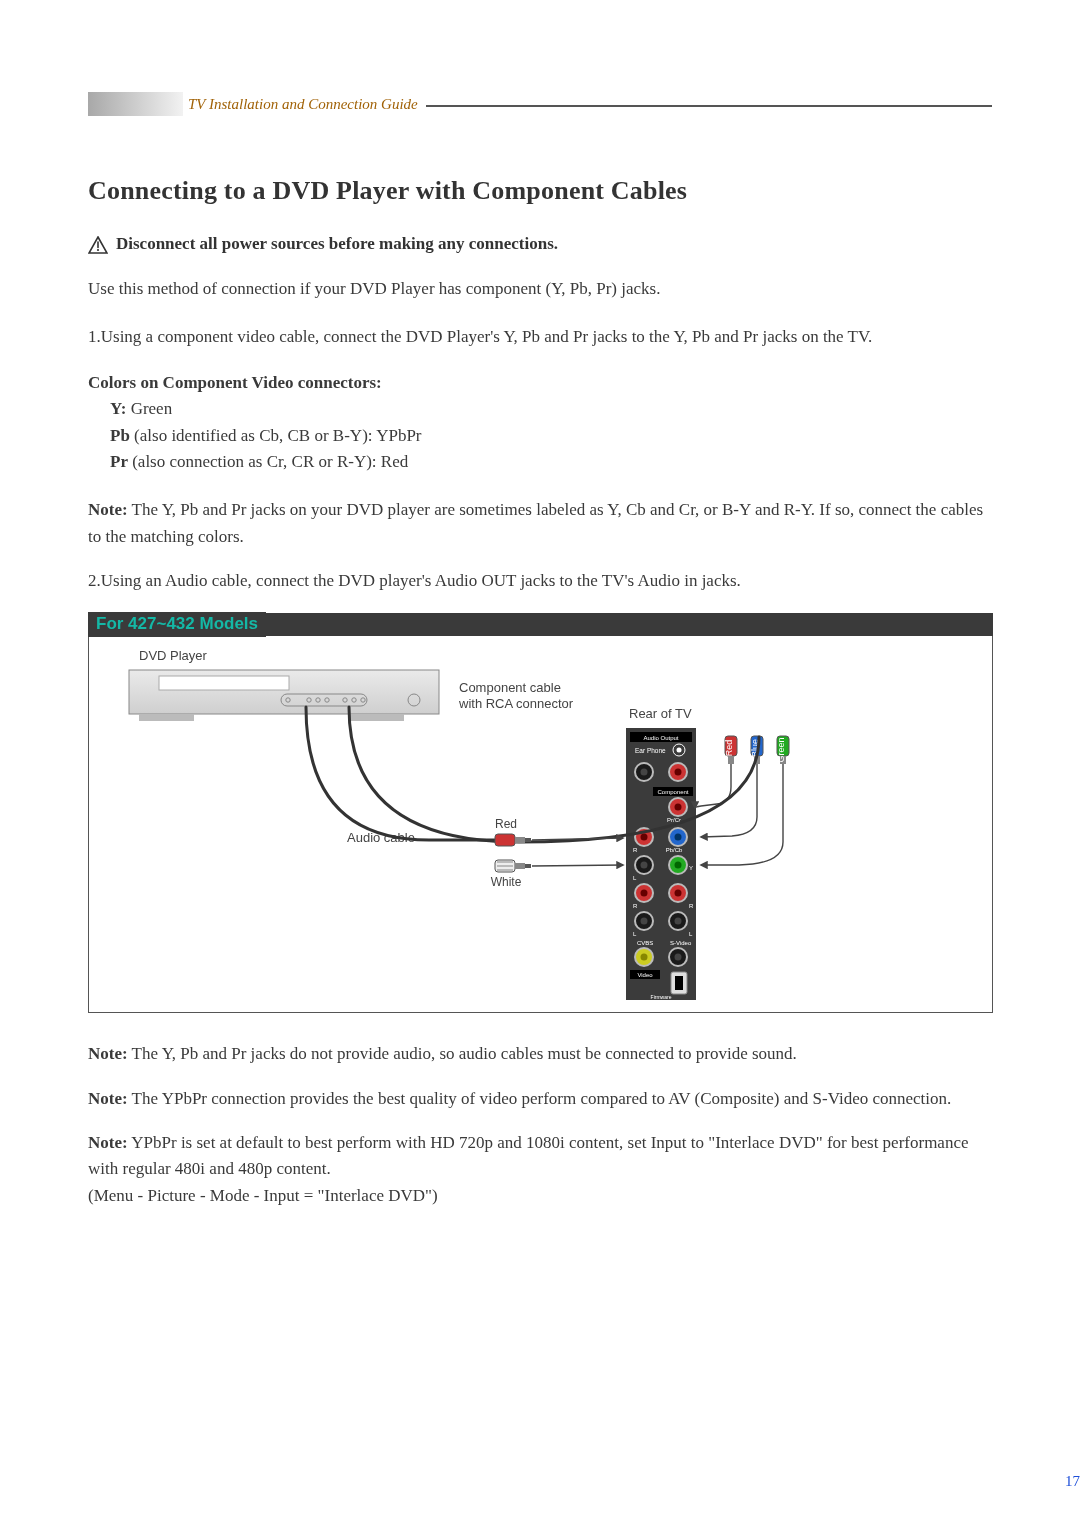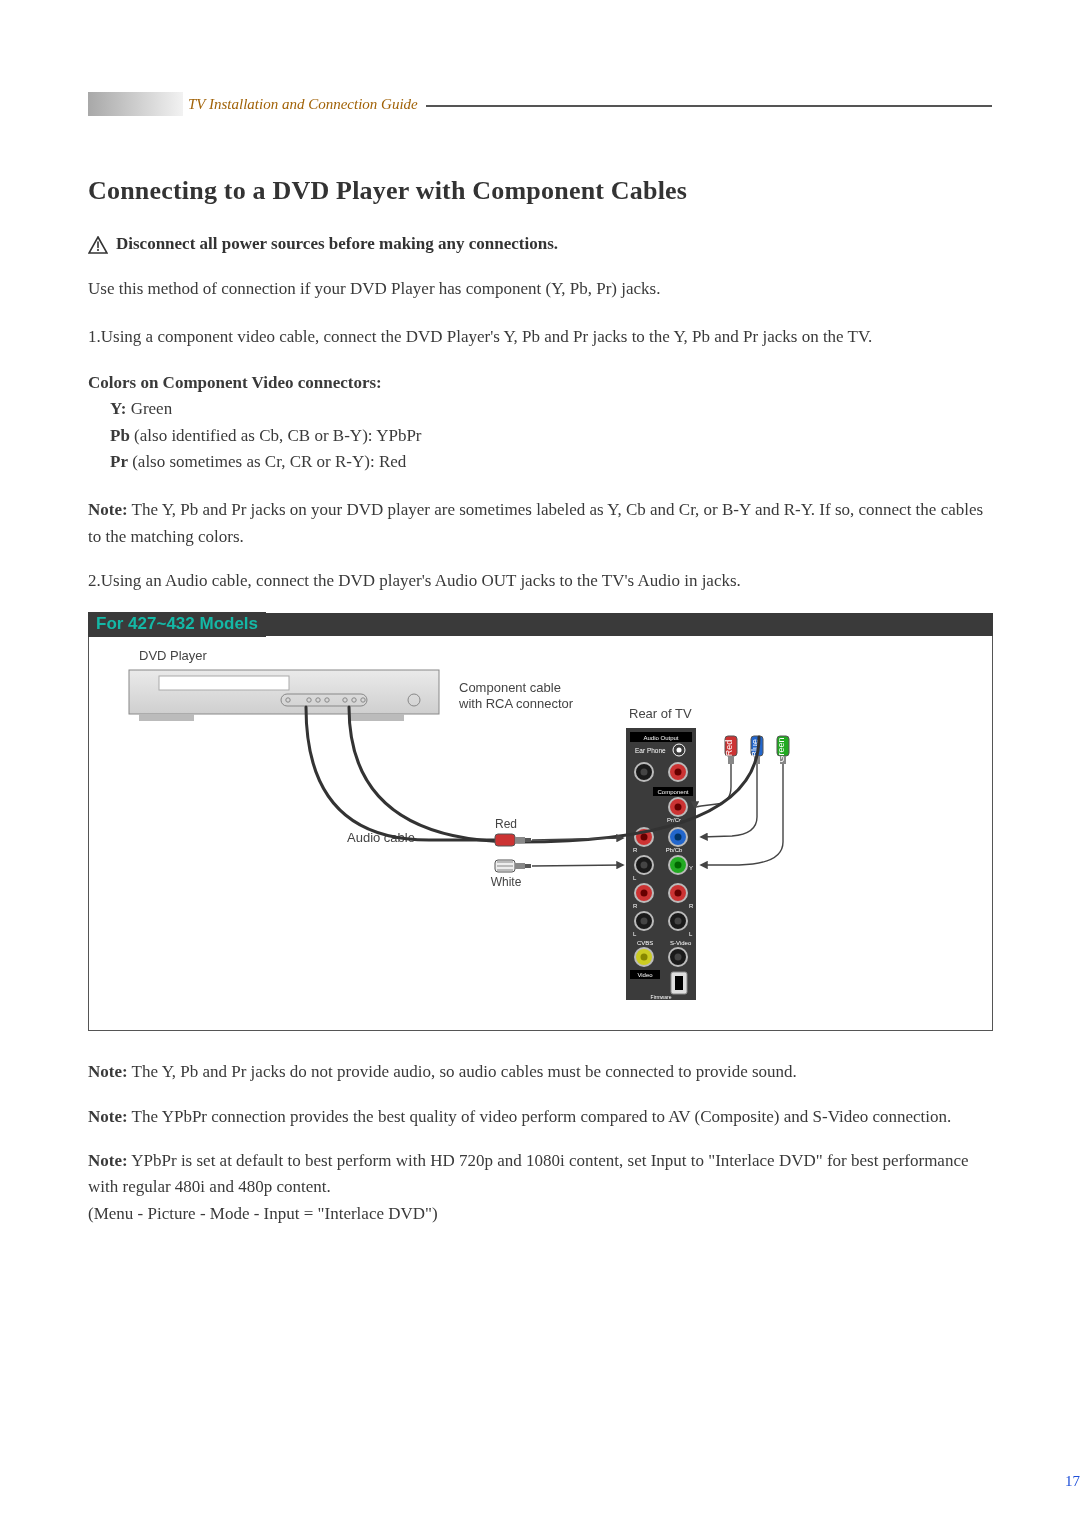--- a/index.html
+++ b/index.html
@@ -112,21 +112,21 @@
     background: #3a3a3a;
     height: 23px;
     display: flex;
     align-items: center;
   }
   .diagram-box {
     border: 1.5px solid #555;
     border-top: none;
     width: 100%;
     box-sizing: border-box;
-    padding: 6px 10px 18px 10px;
+    padding: 6px 10px 0 10px;
   }
   .diagram-svg { display:block; }
   .page-num {
     position: absolute;
     left: 0;
     right: 0;
     bottom: 44px;
     text-align: right;
     font-size: 15px;
     color: #1d4ed8;
@@ -167,21 +167,21 @@
       <div class="row">
         <span class="lab">Y:</span>
         <span>Green</span>
       </div>
       <div class="row">
         <span class="lab">Pb</span>
         <span>(also identified as Cb, CB or B-Y): YPbPr</span>
       </div>
       <div class="row">
         <span class="lab">Pr</span>
-        <span>(also sometimes as Cr, CR or R-Y): Red</span>
+        <span>(also connection as Cr, CR or R-Y): Red</span>
       </div>
     </div>
 
     <p class="note">
       <span class="nlabel">Note:</span>
       <span>The Y, Pb and Pr jacks on your DVD player are sometimes labeled as Y, Cb and Cr, or B-Y and R-Y. If so, connect the cables to the matching colors.</span>
     </p>
 
     <p class="step">2.Using an Audio cable, connect the DVD player's Audio OUT jacks to the TV's Audio in jacks.</p>
 

